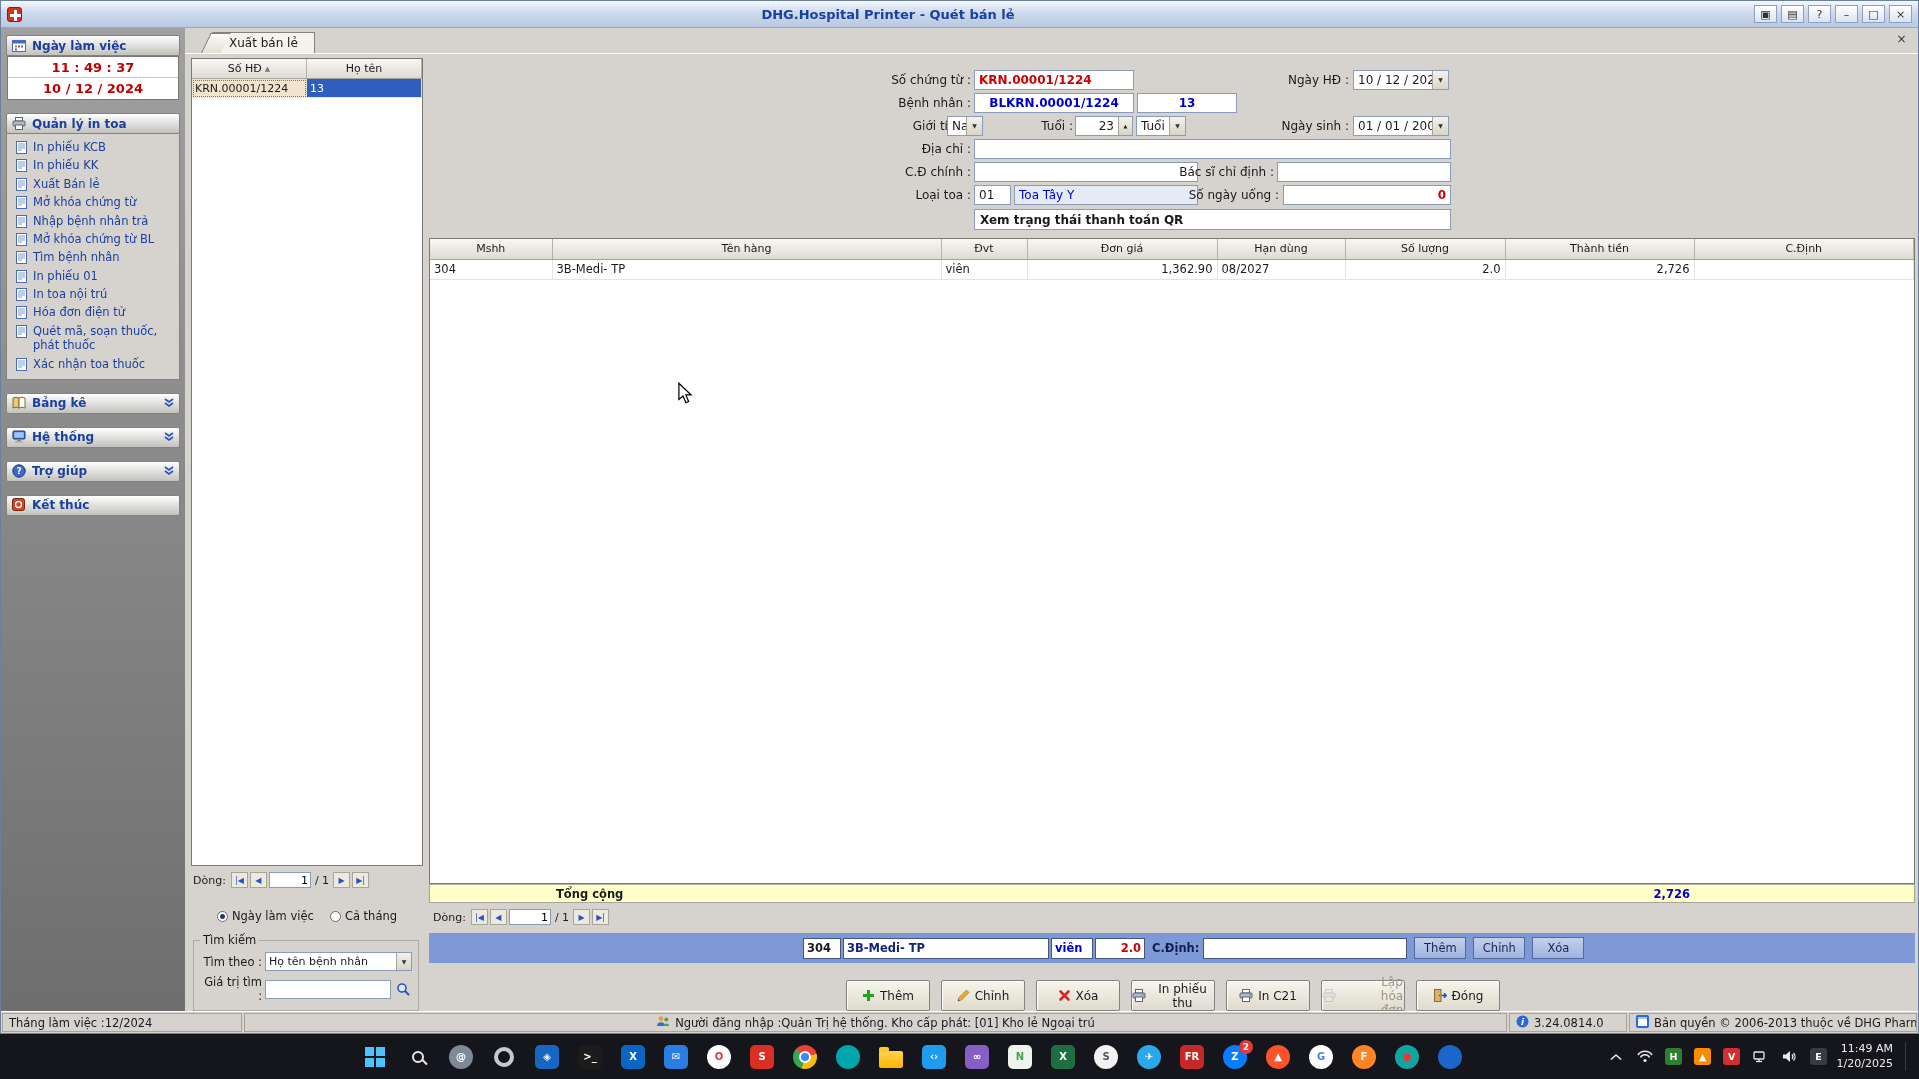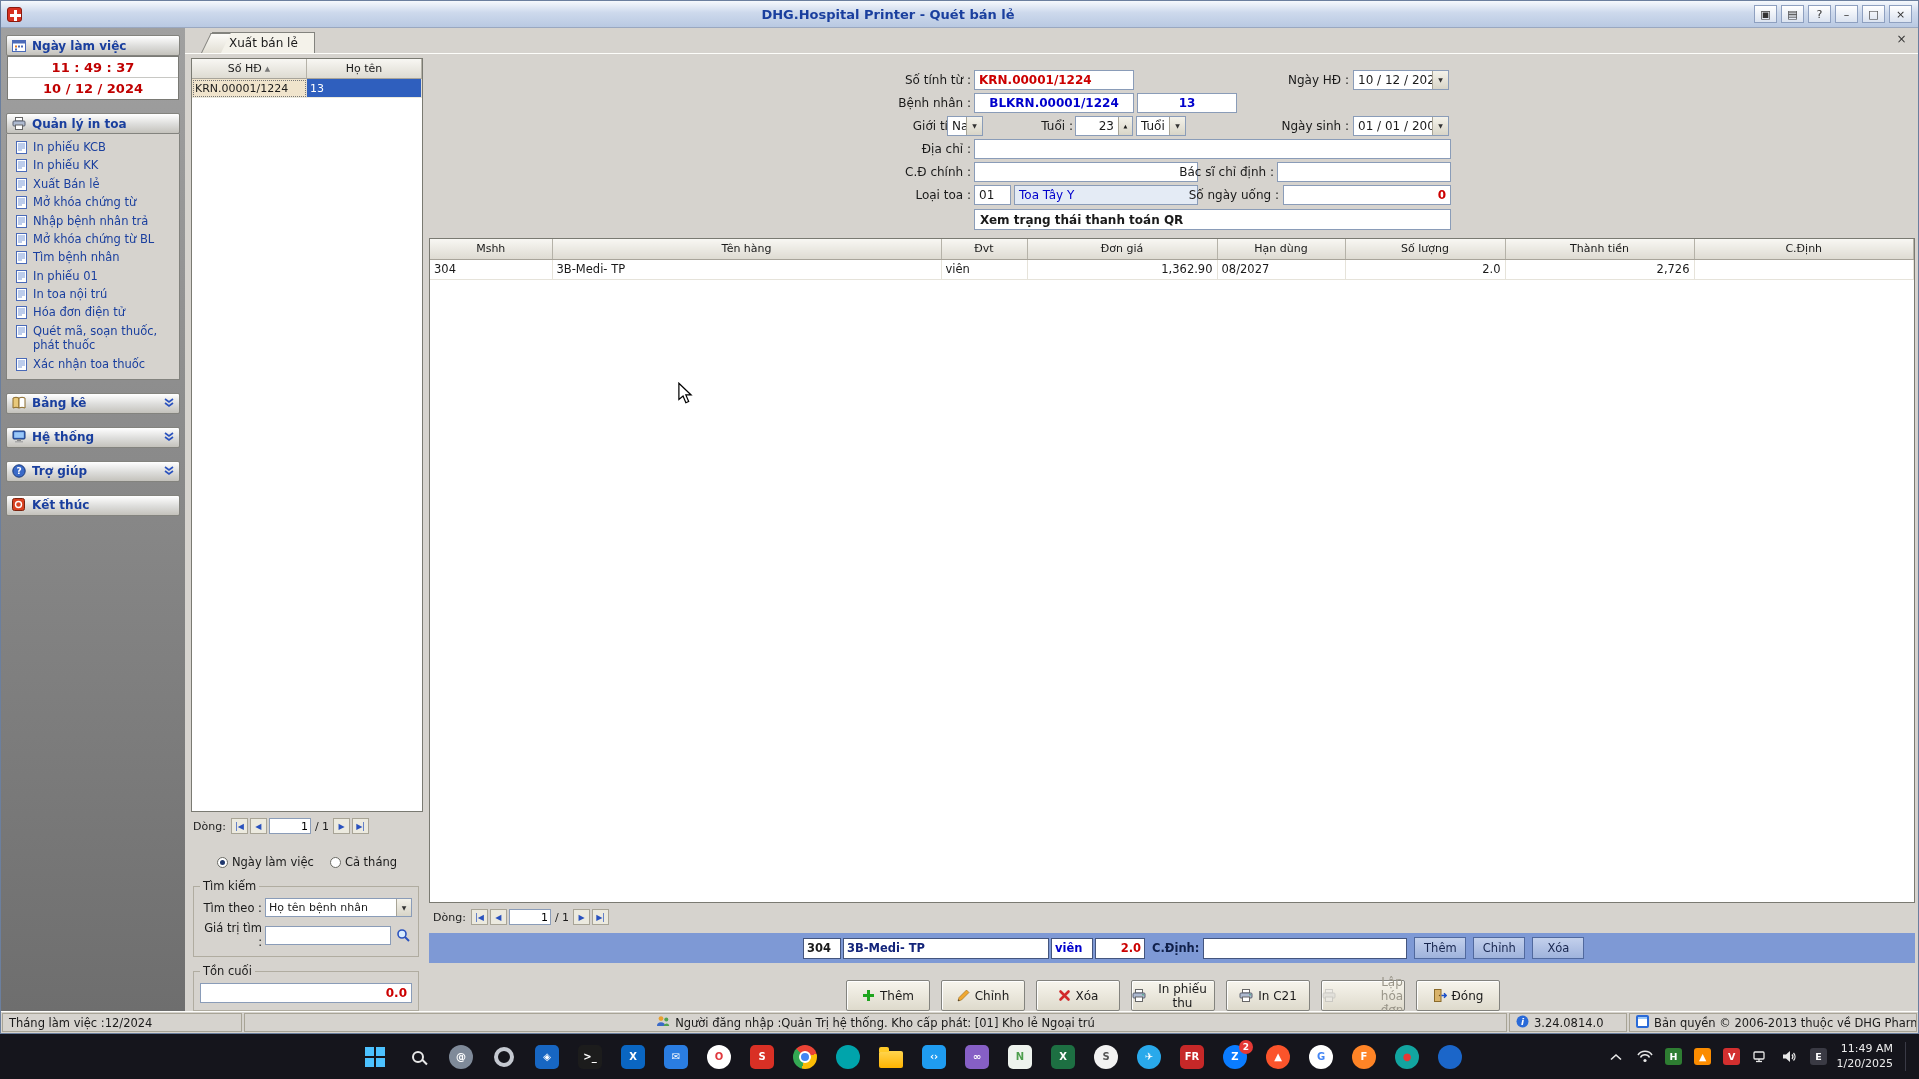--- a/index.html
+++ b/index.html
@@ -469,30 +469,26 @@
                 <input class="txt" value="" style="">
                 <span class="mag-btn">
                     <svg width="15" height="15">
                       <circle cx="6" cy="6" r="4" fill="#d8ecff" stroke="#2a52be" stroke-width="1.6"></circle>
                       <line x1="9" y1="9" x2="13" y2="13" stroke="#2a52be" stroke-width="2"></line>
                     </svg>
                   </span>
               </div>
             </div>
 
-            <div class="groupbox">
-              <span class="gb-title">Tồn cuối</span>
-              <div class="balance-field">0.0</div>
-            </div>
           </div>
 
           <div class="detail">
 
             <div class="form-area">
-              <span class="flabel" style="left:390px;top:12px;width:152px">Số tính từ :</span>
+              <span class="flabel" style="left:390px;top:12px;width:152px">Số chứng từ :</span>
               <span class="ffield red" style="left:545px;top:12px;width:160px">KRN.00001/1224</span>
               <span class="flabel" style="left:800px;top:12px;width:120px">Ngày HĐ :</span>
               <span class="ffield withdd" style="left:924px;top:12px;width:96px"><span>10 / 12 / 2024</span><span class="d-btn">▼</span></span>
 
               <span class="flabel" style="left:390px;top:35px;width:152px">Bệnh nhân :</span>
               <span class="ffield blue" style="left:545px;top:35px;width:160px">BLKRN.00001/1224</span>
               <span class="ffield blue" style="left:708px;top:35px;width:100px">13</span>
 
               <span class="flabel" style="left:390px;top:58px;width:152px">Giới tính :</span>
               <span class="ffield withdd" style="left:518px;top:58px;width:36px"><span>Nam</span><span class="d-btn">▼</span></span>
@@ -554,20 +550,46 @@
                       <td class="r">1,362.90</td>
                       <td>08/2027</td>
                       <td class="r">2.0</td>
                       <td class="r">2,726</td>
                       <td></td>
                     </tr>
                   </tbody>
               </table>
             </div>
 
+            <div class="total-row">
+              <table>
+                <colgroup>
+                  <col style="width:122px">
+                    <col style="width:389px">
+                    <col style="width:86px">
+                    <col style="width:190px">
+                    <col style="width:128px">
+                    <col style="width:160px">
+                    <col style="width:189px">
+                    <col>
+                </colgroup>
+                <tbody>
+                    <tr>
+                  <td></td>
+                  <td class="tr-label">Tổng cộng</td>
+                  <td></td>
+                      <td></td>
+                      <td></td>
+                      <td></td>
+                  <td class="tr-value">2,726</td>
+                  <td></td>
+                </tr>
+              </tbody>
+                </table>
+            </div>
 
             <div class="nav-row grid-nav">
               <span class="nav-label">Dòng:</span>
               <span class="nav-btn">|◀</span>
               <span class="nav-btn">◀</span>
               <input class="nav-input" value="1" style="">
               <span class="nav-of">/  1</span>
               <span class="nav-btn">▶</span>
               <span class="nav-btn">▶|</span>
             </div>

